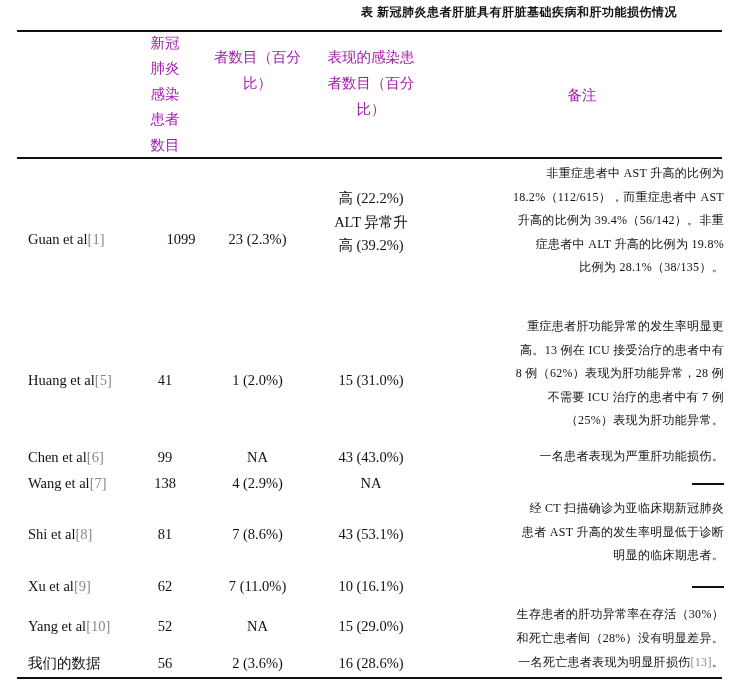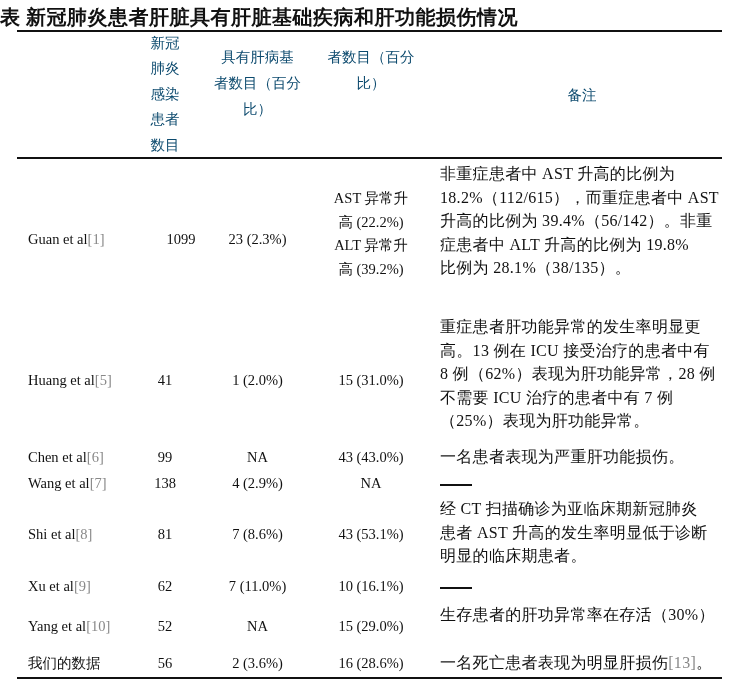--- a/index.html
+++ b/index.html
@@ -1,59 +1,58 @@
 <!DOCTYPE html>
 <html><head>
 <meta charset="utf-8">
 <style>
   html, body { margin:0; padding:0; background:#ffffff; }
   body { width:741px; height:686px; position:relative; overflow:hidden;
          font-family: "Liberation Serif", "DejaVu Serif", serif; color:#111; }
-  .title { position:absolute; left:0; width:677px; top:4px; text-align:left;
-           font-size:20px; font-weight:bold; letter-spacing:0.5px; }
+  .title { position:absolute; left:0; width:677px; top:4px; text-align:right;
+           font-size:12px; font-weight:bold; letter-spacing:0.5px; }
   .rule { position:absolute; left:17px; width:705px; height:1.6px; background:#111; }
   .cell { position:absolute; font-size:14.5px; line-height:22px; }
-  .hdr { position:absolute; font-size:14.5px; line-height:25px; text-align:center; color:#0c4a6e; }
+  .hdr { position:absolute; font-size:14.5px; line-height:25px; text-align:center; color:#a21caf; }
   .cite { color:#888; }
-  .note { position:absolute; left:440px; width:284px; font-size:16px; line-height:23.6px; letter-spacing:0.3px; }
+  .note { position:absolute; left:440px; width:284px; font-size:12px; line-height:23.6px; letter-spacing:0.3px;text-align:right; }
   .dash { display:inline-block; width:32px; height:2px; background:#111; vertical-align:middle; }
   .c { text-align:center; }
 </style>
 </head>
 <body>
 
 <div class="title">表 新冠肺炎患者肝脏具有肝脏基础疾病和肝功能损伤情况</div>
 <div class="rule" style="top:30px"></div>
 <div class="rule" style="top:157px"></div>
 <div class="rule" style="top:677px"></div>
 
 <div class="hdr" style="left:140px;width:50px;top:31px;line-height:25.4px">
   <div>新冠</div>
   <div>肺炎</div>
   <div>感染</div>
   <div>患者</div>
   <div>数目</div>
 </div>
 <div class="hdr" style="left:200px;width:115px;top:44px;line-height:26px">
-  <div>具有肝病基</div>
   <div>者数目（百分</div>
   <div>比）</div>
 </div>
 <div class="hdr" style="left:315px;width:112px;top:44px;line-height:26px">
+  <div>表现的感染患</div>
   <div>者数目（百分</div>
   <div>比）</div>
 </div>
 <div class="hdr" style="left:440px;width:284px;top:83px">备注</div>
 
 <div>
   <div class="cell" style="left:28px;top:228px"><span>Guan et al</span><span class="cite">[1]</span></div>
   <div class="cell c" style="left:156px;width:50px;top:228px">1099</div>
   <div class="cell c" style="left:200px;width:115px;top:228px">23 (2.3%)</div>
   <div class="cell c" style="left:315px;width:112px;top:187px;line-height:23.6px">
-    <div>AST 异常升</div>
     <div>高 (22.2%)</div>
     <div>ALT 异常升</div>
     <div>高 (39.2%)</div>
   </div>
   <div class="note" style="top:162px">
     <div>非重症患者中 AST 升高的比例为</div>
     <div>18.2%（112/615），而重症患者中 AST</div>
     <div>升高的比例为 39.4%（56/142）。非重</div>
     <div>症患者中 ALT 升高的比例为 19.8%</div>
     <div>比例为 28.1%（38/135）。</div>
@@ -112,20 +111,21 @@
   <div class="note" style="top:575px"><span class="dash"></span></div>
 </div>
 
 <div>
   <div class="cell" style="left:28px;top:615px"><span>Yang et al</span><span class="cite">[10]</span></div>
   <div class="cell c" style="left:140px;width:50px;top:615px">52</div>
   <div class="cell c" style="left:200px;width:115px;top:615px">NA</div>
   <div class="cell c" style="left:315px;width:112px;top:615px">15 (29.0%)</div>
   <div class="note" style="top:603px">
     <div>生存患者的肝功异常率在存活（30%）</div>
+    <div>和死亡患者间（28%）没有明显差异。</div>
   </div>
 </div>
 
 <div>
   <div class="cell" style="left:28px;top:652px"><span>我们的数据</span></div>
   <div class="cell c" style="left:140px;width:50px;top:652px">56</div>
   <div class="cell c" style="left:200px;width:115px;top:652px">2 (3.6%)</div>
   <div class="cell c" style="left:315px;width:112px;top:652px">16 (28.6%)</div>
   <div class="note" style="top:651px"><span>一名死亡患者表现为明显肝损伤</span><span class="cite">[13]</span><span>。</span></div>
 </div>

